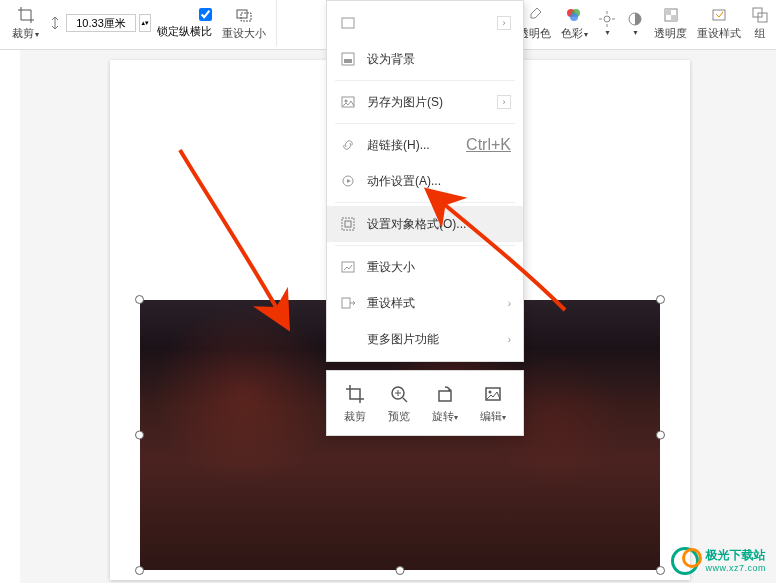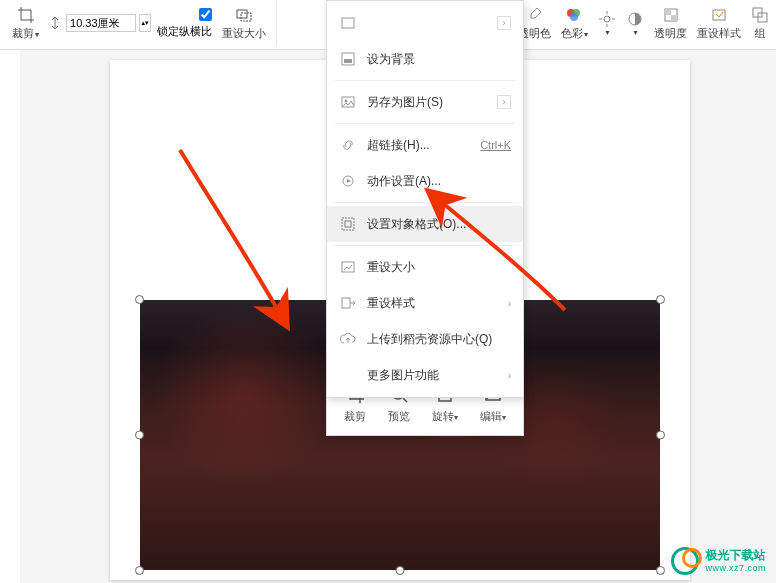--- a/index.html
+++ b/index.html
@@ -7,21 +7,21 @@
   
   .ribbon { height: 50px; background: #fff; border-bottom: 1px solid #ddd; display: flex; align-items: flex-start; padding: 0 2px; position: relative; }
   .ribbon-group { display: flex; align-items: center; height: 46px; border-right: 1px solid #e8e8e8; padding: 0 6px; }
   .ribbon-btn { display: flex; flex-direction: column; align-items: center; justify-content: center; font-size: 11px; color: #444; padding: 2px 4px; cursor: pointer; }
   .ribbon-btn .ico { width: 18px; height: 18px; display: flex; align-items: center; justify-content: center; }
   .ribbon-btn .lbl { font-size: 11px; margin-top: 2px; }
   .arrow-dn { font-size: 8px; margin-left: 1px; }
   .size-inputs { display: flex; flex-direction: column; gap: 2px; margin-left: 4px; }
   .size-row { display: flex; align-items: center; gap: 3px; }
   .size-ico { width: 16px; height: 16px; display: flex; align-items: center; justify-content: center; }
-  .size-input { width: 70px; height: 18px; font-size: 11px; border: 1px solid #ccc; padding: 0 3px; }
+  .size-input { width: 70px; height: 18px; font-size: 11px; border: 1px solid #ccc; padding: 0 3px; text-align: center; }
   .spin { width: 12px; height: 18px; border: 1px solid #ccc; font-size: 7px; display: flex; flex-direction: column; align-items: center; justify-content: center; }
   .cbx { display: flex; align-items: flex-end; gap: 3px; font-size: 11px; margin-left: 6px; flex-direction: column; }
   .cbx input { width: 13px; height: 13px; }
   .ribbon-right { margin-left: auto; display: flex; align-items: center; height: 46px; }
   .mini { display:flex; flex-direction:column; align-items:center; font-size:11px; color:#444; padding:2px 5px; cursor:pointer;}
   .mini .lbl { margin-top:2px; }
   
   .canvas-area { position: absolute; top: 50px; left: 20px; right: 0; bottom: 0; background: #f5f5f5; }
   .slide { position: absolute; top: 10px; left: 90px; width: 580px; height: 520px; background: #fff; box-shadow: 0 1px 4px rgba(0,0,0,0.2); }
   
@@ -33,21 +33,21 @@
   .h-ml{top:50%;left:-5px;transform:translateY(-50%);} .h-mr{top:50%;right:-5px;transform:translateY(-50%);}
   .h-bl{bottom:-5px;left:-5px;} .h-bc{bottom:-5px;left:50%;transform:translateX(-50%);} .h-br{bottom:-5px;right:-5px;}
   .placeholder-img { width:100%; height:100%; background: linear-gradient(180deg, #2a2028 0%, #1b1218 18%, #3a1d1b 40%, #4a2320 60%, #2d1614 100%); position:relative; overflow:hidden;}
   .placeholder-img::before { content:''; position:absolute; inset:0; background: radial-gradient(circle at 20% 35%, rgba(200,60,40,0.25), transparent 20%), radial-gradient(circle at 60% 30%, rgba(180,50,40,0.2), transparent 18%), radial-gradient(circle at 80% 45%, rgba(160,40,30,0.15), transparent 15%);}
   
   .context-menu { position: absolute; top: 0px; left: 326px; width: 198px; background: #fff; border: 1px solid #ddd; box-shadow: 2px 3px 8px rgba(0,0,0,0.15); padding: 4px 0; z-index: 100; }
   .menu-item { display: flex; align-items: center; height: 36px; padding: 0 12px; font-size: 12px; color: #333; cursor: pointer; position: relative; }
   .menu-item.highlighted { background: #f0f0f0; }
   .menu-item .mi-ico { width: 18px; height: 18px; margin-right: 10px; display: flex; align-items: center; justify-content: center; opacity:0.75; }
   .menu-item .mi-sub { margin-left: auto; font-size: 10px; color: #999; }
-  .menu-item .mi-shortcut { margin-left: auto; font-size: 11px; color: #888; text-decoration: underline; }
+  .menu-item .mi-shortcut { margin-left: auto; font-size: 16px; color: #888; text-decoration: underline; }
   .menu-item .chev { width:14px; height:14px; border:1px solid #ddd; display:flex;align-items:center;justify-content:center;font-size:9px;color:#888;margin-left:auto;}
   .menu-sep { height: 1px; background: #eee; margin: 3px 8px; }
   .menu-item.indent .mi-ico { visibility:hidden; }
   
   .qt { position: absolute; top: 370px; left: 326px; width: 198px; height: 66px; background: #fff; border:1px solid #ddd; box-shadow: 2px 3px 8px rgba(0,0,0,0.15); display:flex; align-items:center; justify-content:space-around; padding: 4px 6px; z-index:99;}
   .qt-btn { display:flex; flex-direction:column; align-items:center; font-size:11px; color:#555; cursor:pointer;}
   .qt-btn .qi { width:22px; height:22px; display:flex; align-items:center; justify-content:center; margin-bottom:4px;}
   .qt-btn .ad { font-size:8px; }
   
   .red-arrow { position:absolute; z-index:101; pointer-events:none; }
@@ -261,29 +261,20 @@
   </div>
   <div class="menu-item">
     <span class="mi-ico">
         <svg width="16" height="16">
           <rect x="2" y="3" width="8" height="10" fill="none" stroke="#777"></rect>
           <path d="M10 8h5m-2-2 2 2-2 2" fill="none" stroke="#777"></path>
         </svg>
       </span>
     <span>重设样式</span>
     <span class="mi-sub">›</span>
-  </div>
-  <div class="menu-item">
-    <span class="mi-ico">
-        <svg width="16" height="16">
-          <path d="M4 12a4 4 0 0 1 1-8 4 4 0 0 1 7 1 3 3 0 0 1 0 6" fill="none" stroke="#777"></path>
-          <path d="M8 12V7m-2 2 2-2 2 2" fill="none" stroke="#777"></path>
-        </svg>
-      </span>
-    <span>上传到稻壳资源中心(Q)</span>
   </div>
   <div class="menu-item indent">
     <span class="mi-ico"></span>
     <span>更多图片功能</span>
     <span class="mi-sub">›</span>
   </div>
 </div>
 
 <div class="qt">
   <div class="qt-btn">

